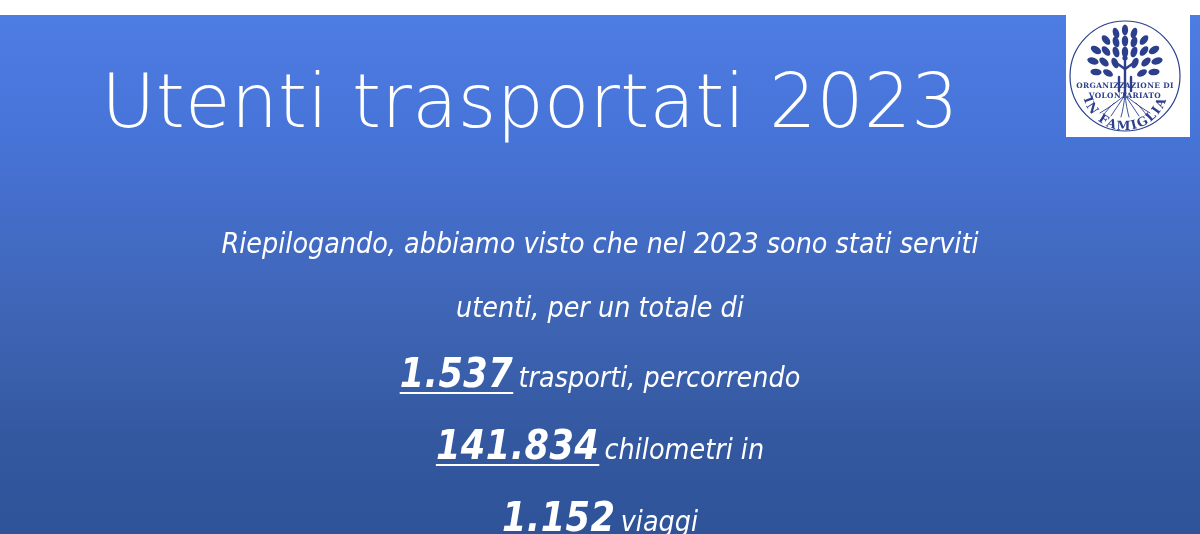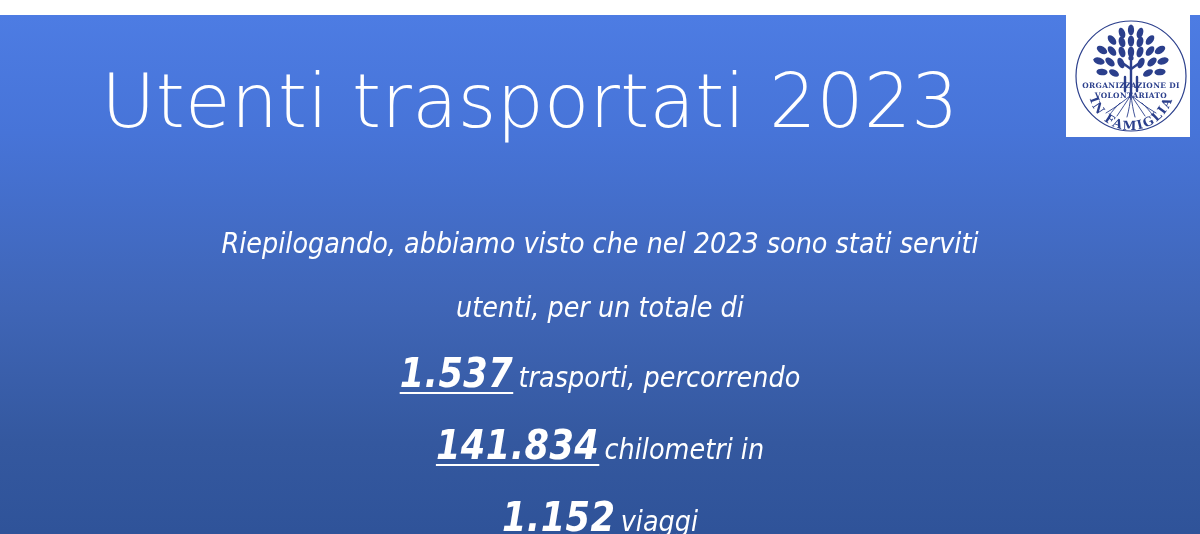--- a/index.html
+++ b/index.html
@@ -80,21 +80,21 @@
   
   .logo-card {
     position: absolute;
     top: 0;
     left: 1066px;
     width: 124px;
     height: 122px;
     background: #ffffff;
     display: flex;
     align-items: center;
-    justify-content: flex-end;
+    justify-content: flex-start;
   }
   .logo-card svg {
     display: block;
   }
 </style>
 </head>
 <body>
 
 <div class="slide">
 

